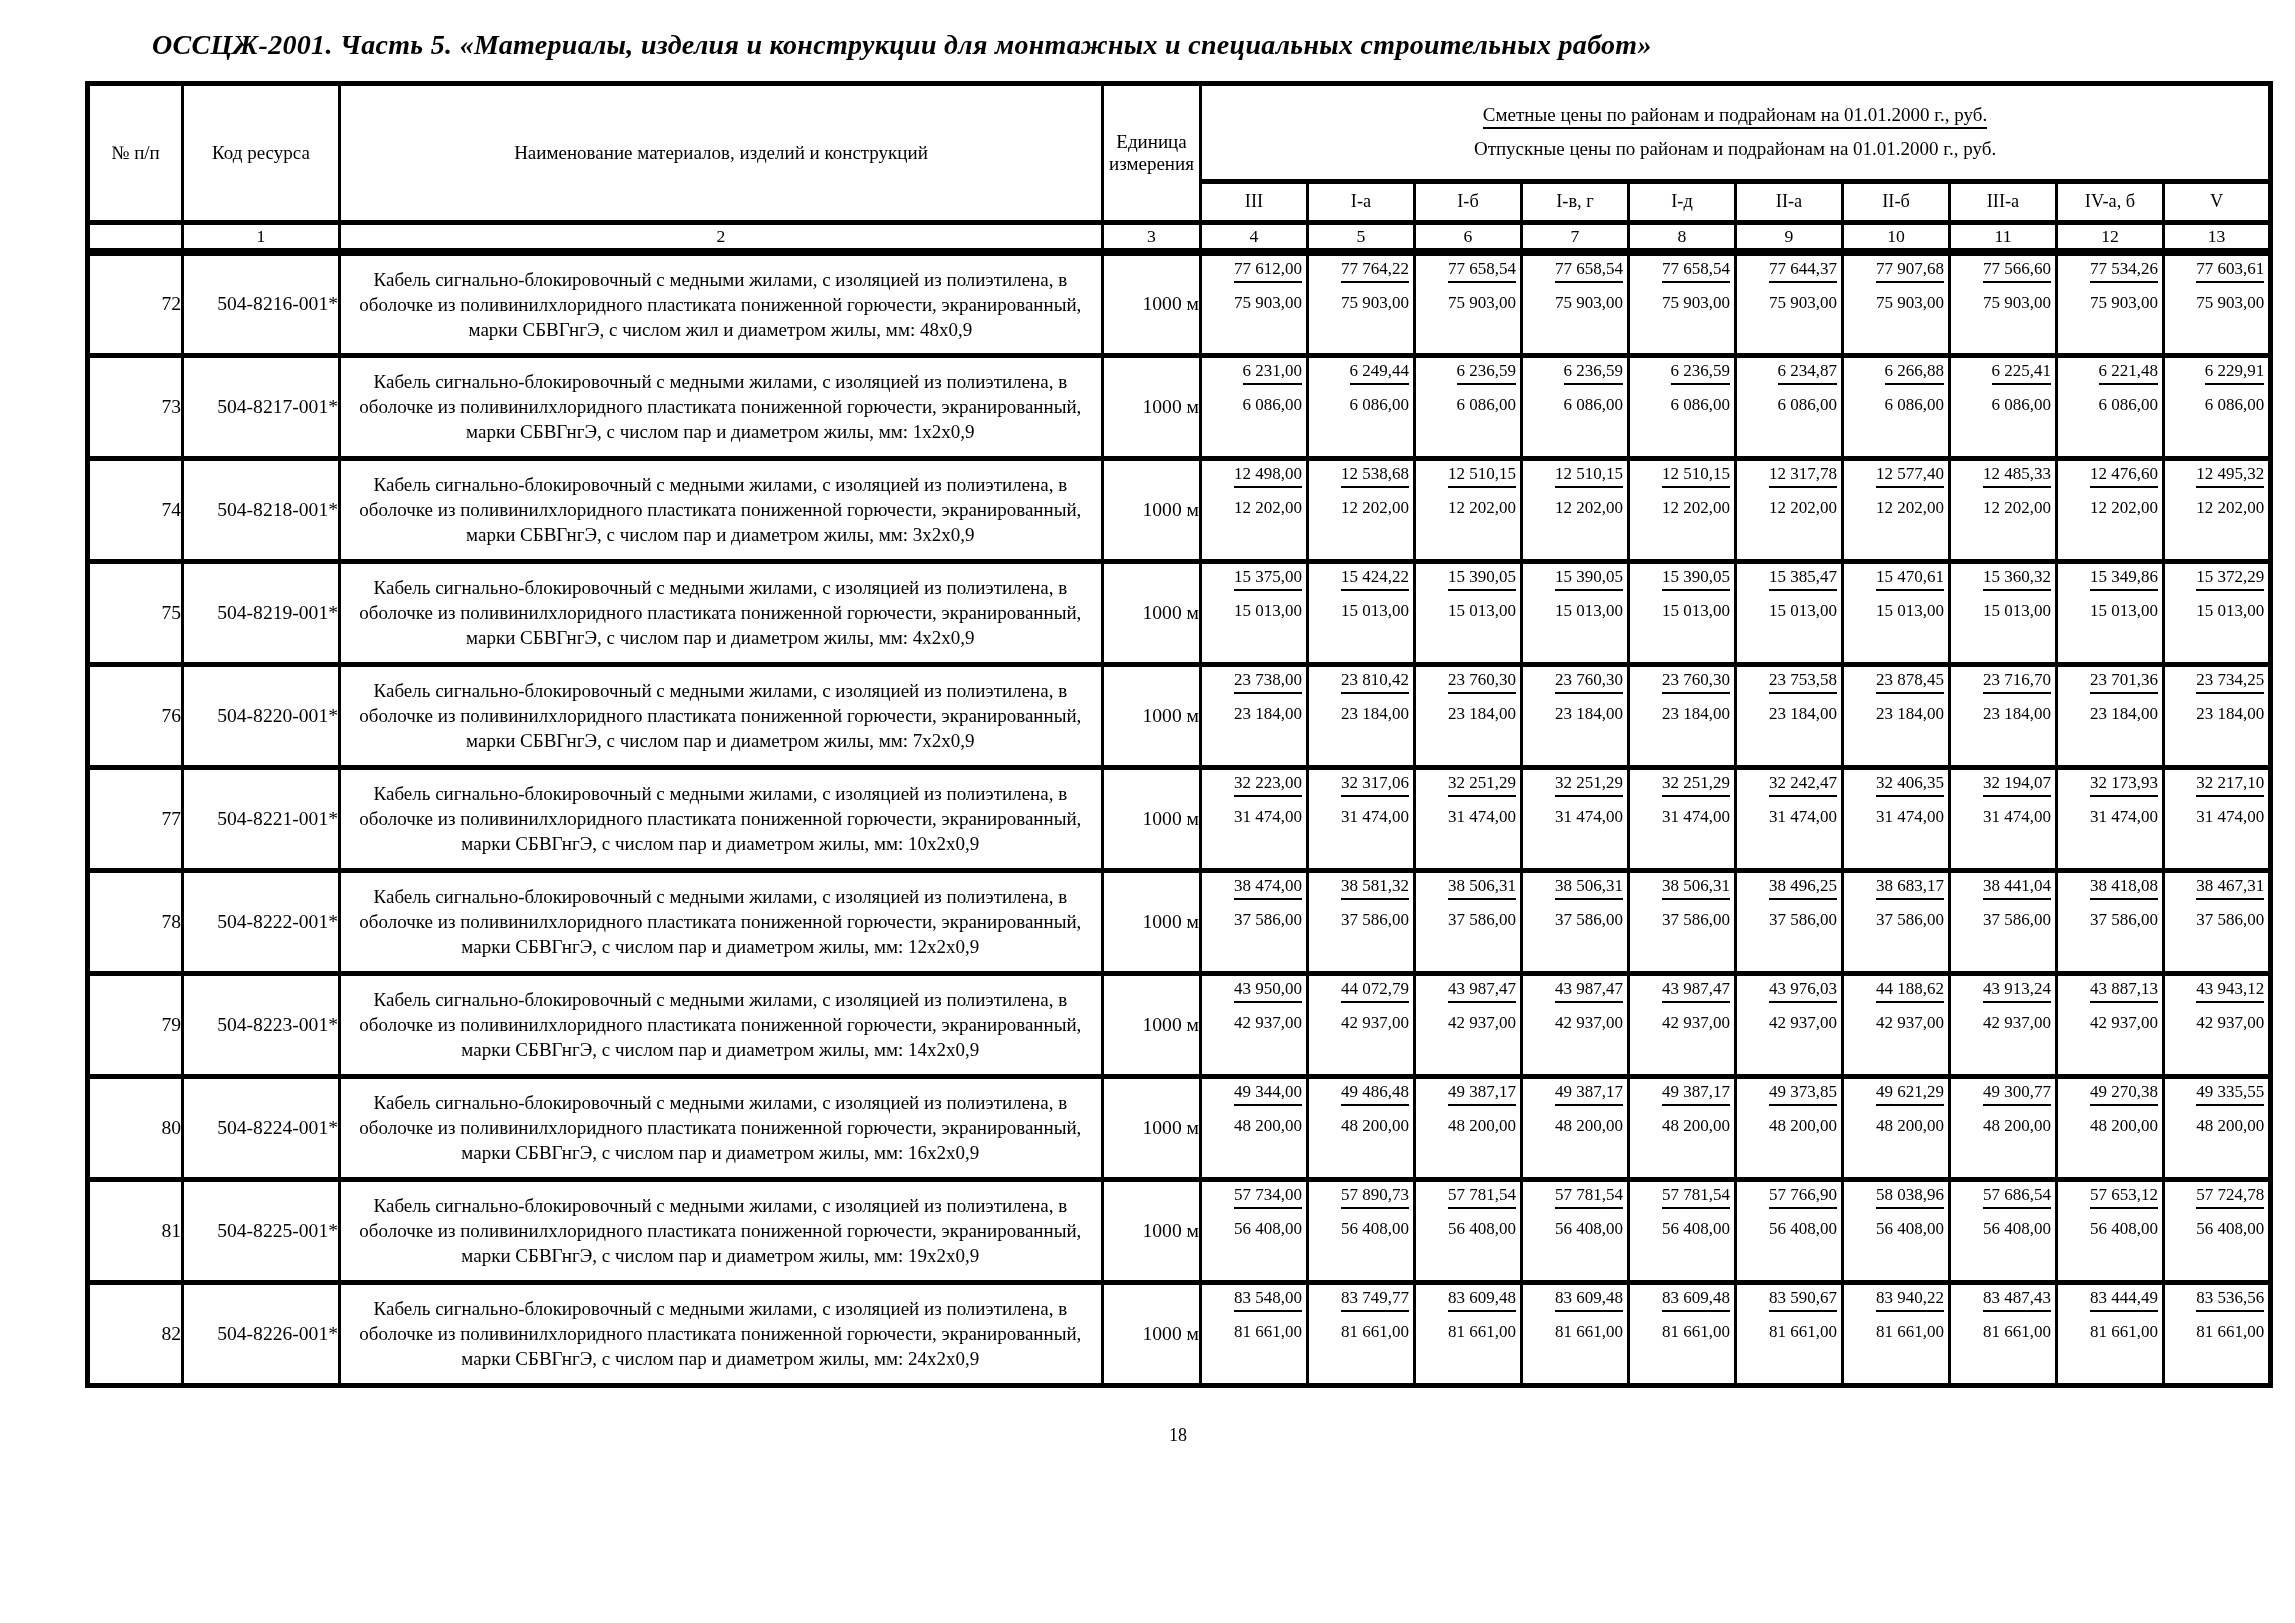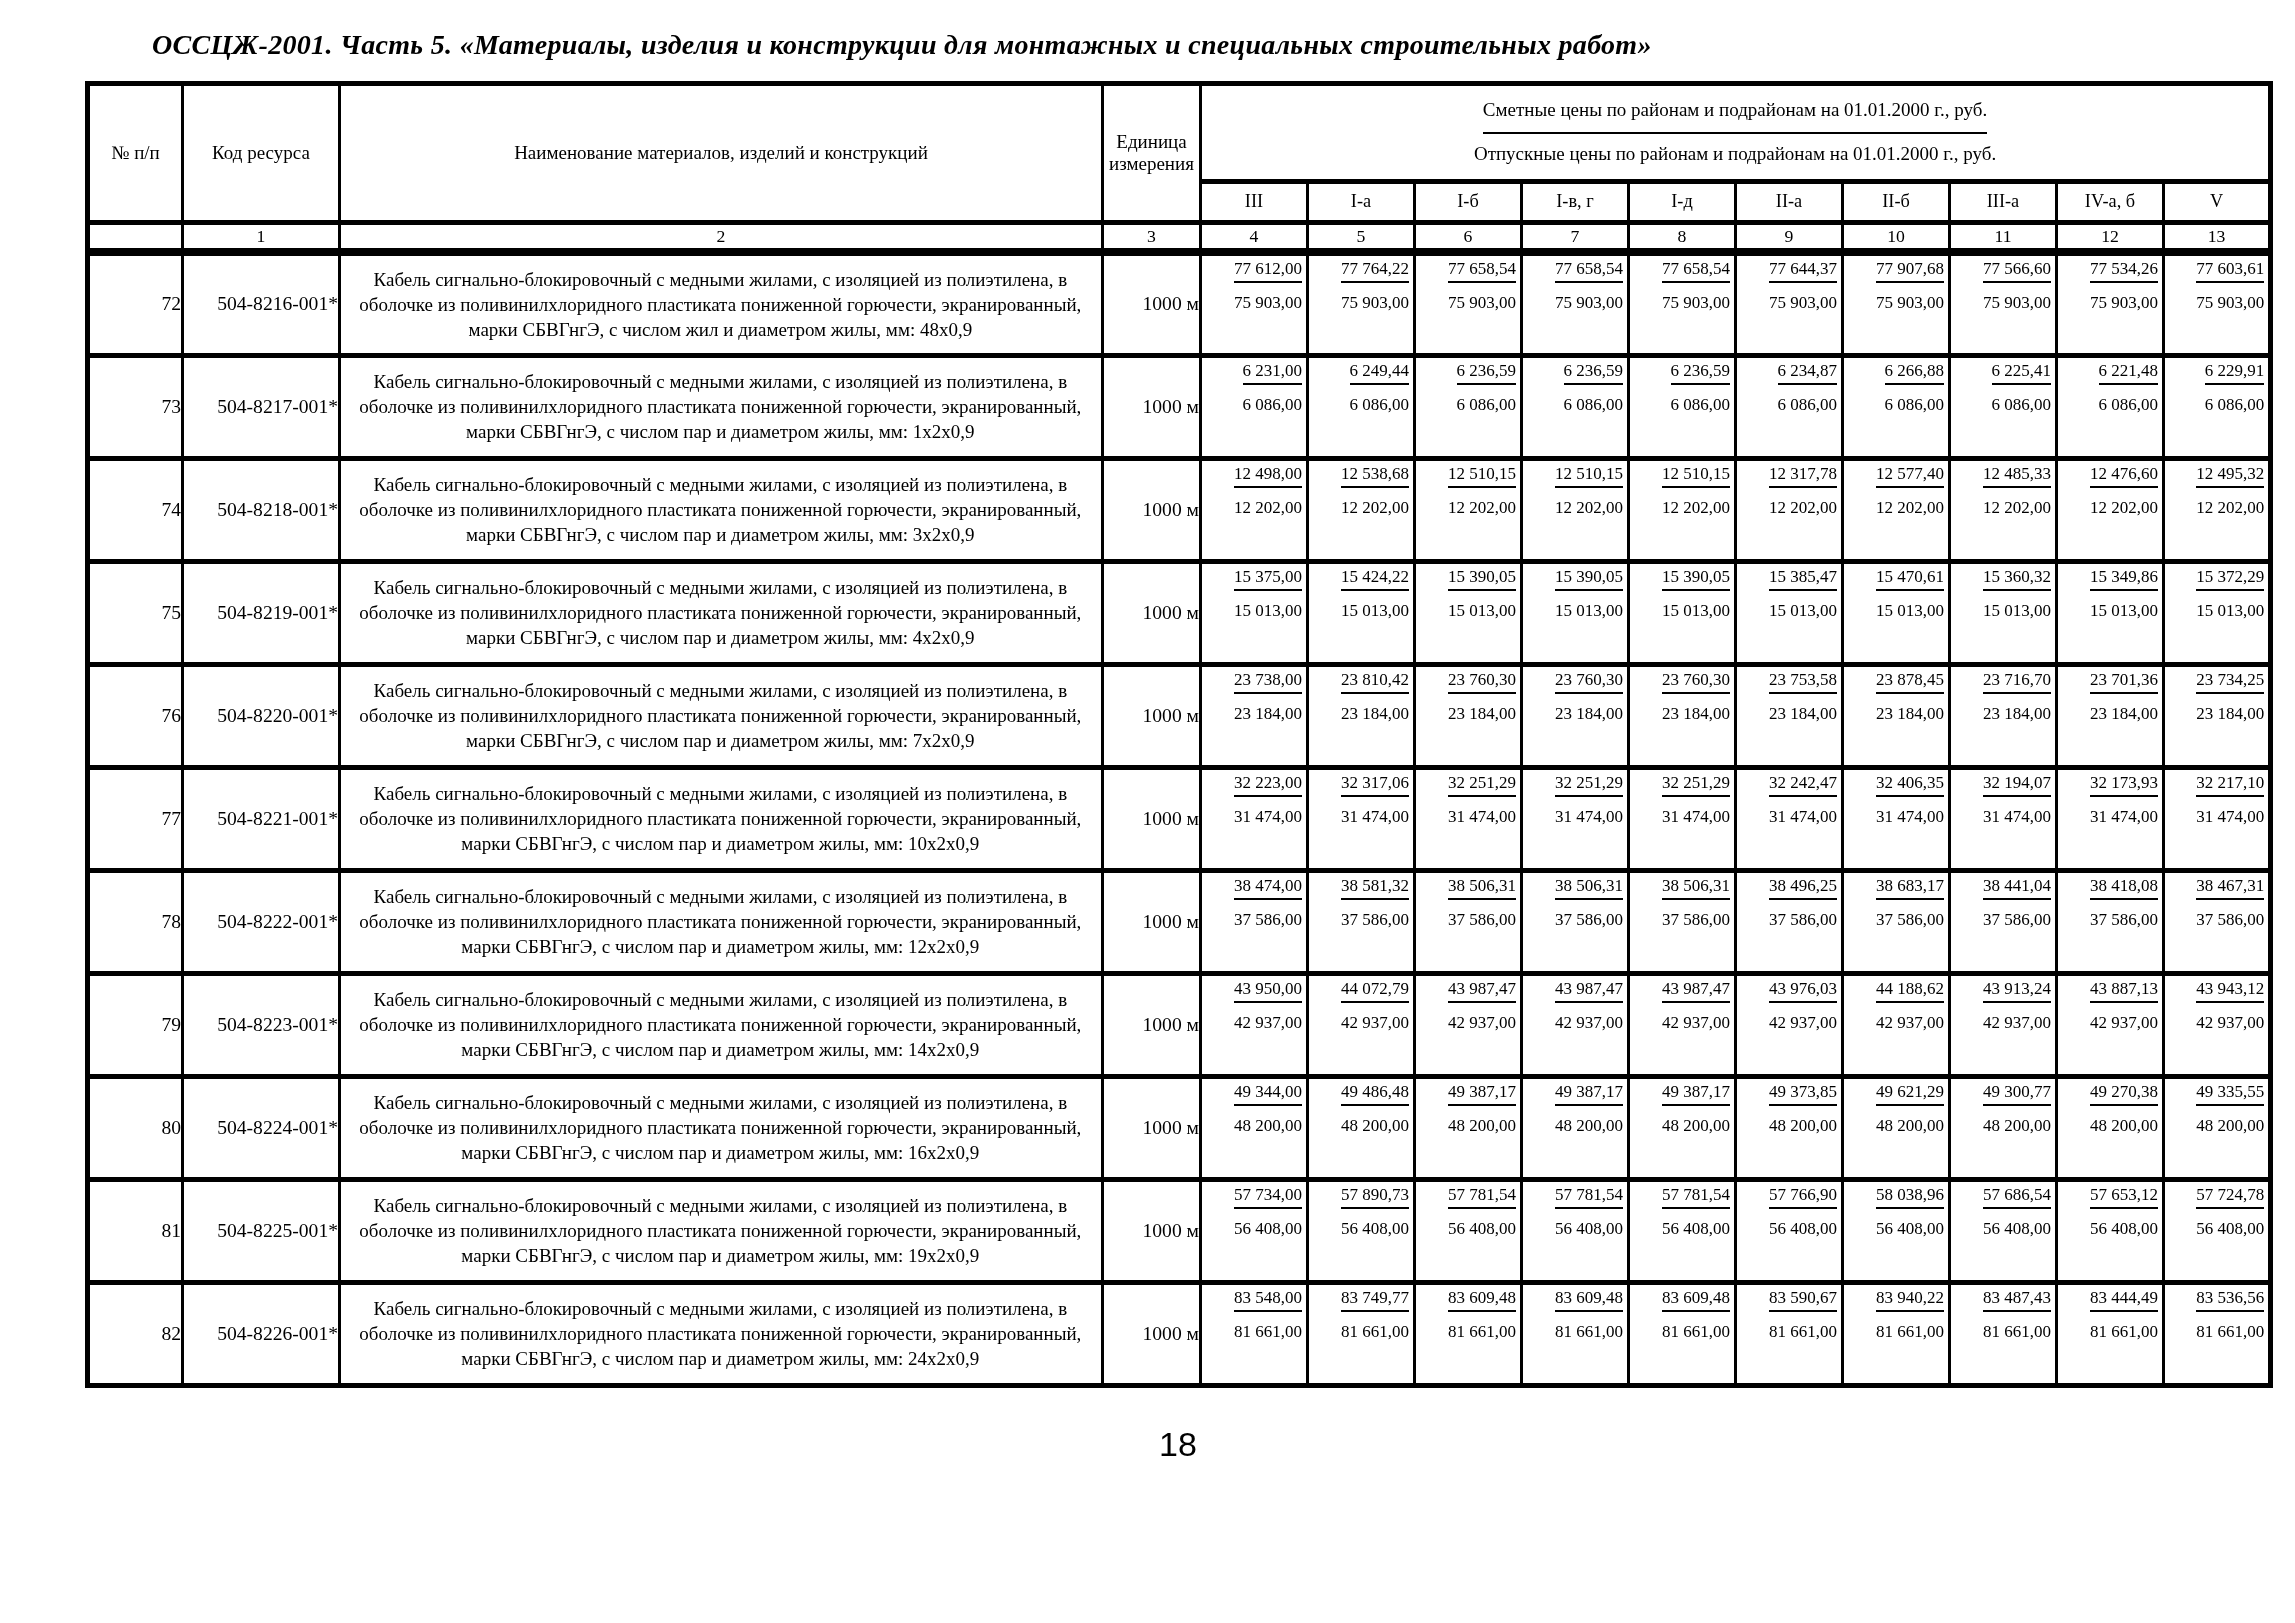--- a/index.html
+++ b/index.html
@@ -31,21 +31,21 @@
     padding: 0;
     font-weight: normal;
     overflow: hidden;
   }
   thead tr.numbers-row td { border-bottom-width: 8.5px; }
   th { font-size: 19px; text-align: center; vertical-align: middle; }
   .price-group-header { padding: 6.5px 5.2px; }
   .price-title-line1 {
     display: inline-block;
     border-bottom: 2px solid #000;
-    padding-bottom: 11px;
+    padding-bottom: 1px;
     font-size: 19px;
   }
   .price-title-line2 { margin-top: 9.2px; font-size: 19px; }
   tr.districts-row th { height: 41px; font-size: 18.3px; margin-left: 28px; }
   tr.numbers-row td { height: 30px; font-size: 17.7px; text-align: center; vertical-align: middle; }
   tbody td { height: 103px; }
   td.c-num, td.c-code, td.c-unit {
     text-align: right;
     vertical-align: middle;
     font-size: 19.6px;
@@ -67,22 +67,22 @@
     display: inline-block;
     border-bottom: 2px solid #000;
     padding-bottom: 2px;
     white-space: nowrap;
   }
   .rel-price { margin-top: 9.8px; white-space: nowrap; }
   .page-number {
     width: 2186px;
     margin: 37px 0 0 85px;
     text-align: center;
-    font-family: Liberation Sans, sans-serif;
-    font-size: 34px;
+    font-family: Liberation Serif, serif;
+    font-size: 18px;
   }
 </style>
 </head>
 <body>
 
 <div class="doc-title">ОССЦЖ-2001. Часть 5. «Материалы, изделия и конструкции для монтажных и специальных строительных работ»</div>
 
 <table class="pricing">
   <colgroup>
     <col style="width:95px">

